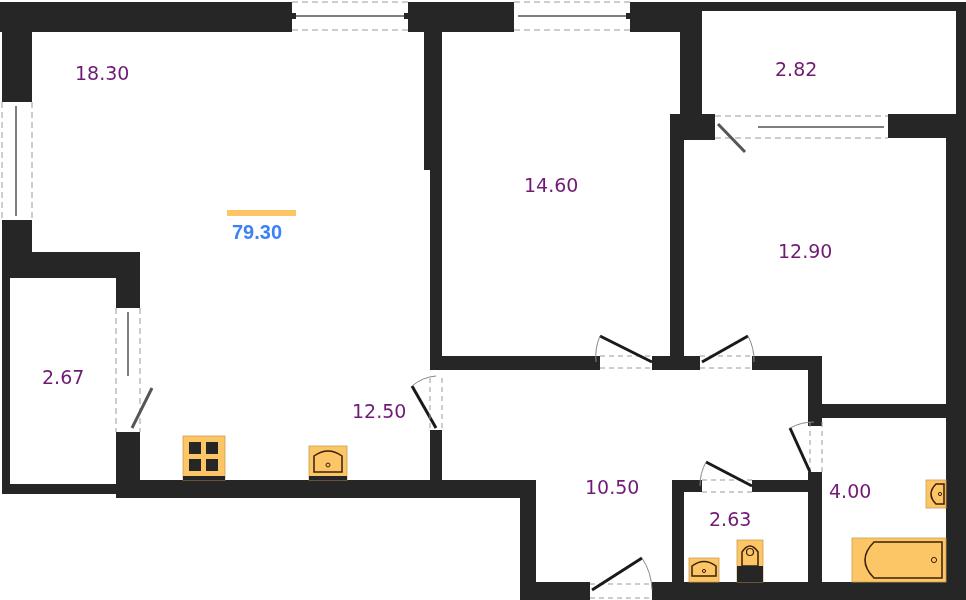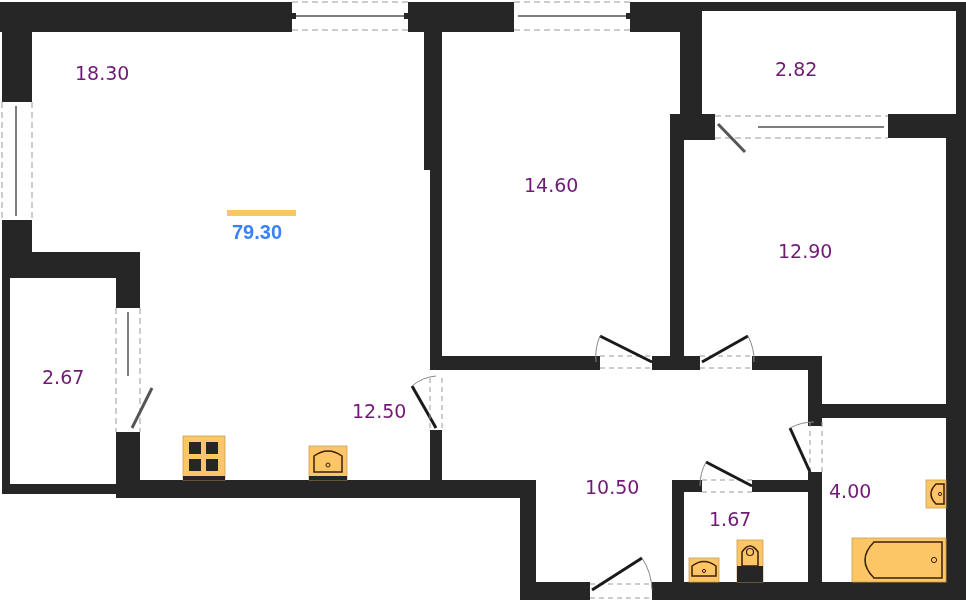--- a/index.html
+++ b/index.html
@@ -177,14 +177,14 @@
 <div class="total-bar" style="left:227px; top:210px; width:69px; background:#fcc566;"></div>
 <div class="total" style="left:232px; top:221px;">79.30</div>
 
 <div class="label" style="left:75px; top:62px;">18.30</div>
 <div class="label" style="left:308px; top:400px;margin-left:44px;">12.50</div>
 <div class="label" style="left:42px; top:366px;">2.67</div>
 <div class="label" style="left:524px; top:174px;">14.60</div>
 <div class="label" style="left:775px; top:58px;">2.82</div>
 <div class="label" style="left:778px; top:240px;text-align:center;">12.90</div>
 <div class="label" style="left:585px; top:434px;margin-top:42px;">10.50</div>
-<div class="label" style="left:709px; top:508px;">1.67</div>
+<div class="label" style="left:709px; top:508px;">2.63</div>
 <div class="label" style="left:829px; top:480px;">4.00</div>
 
 </body></html>

